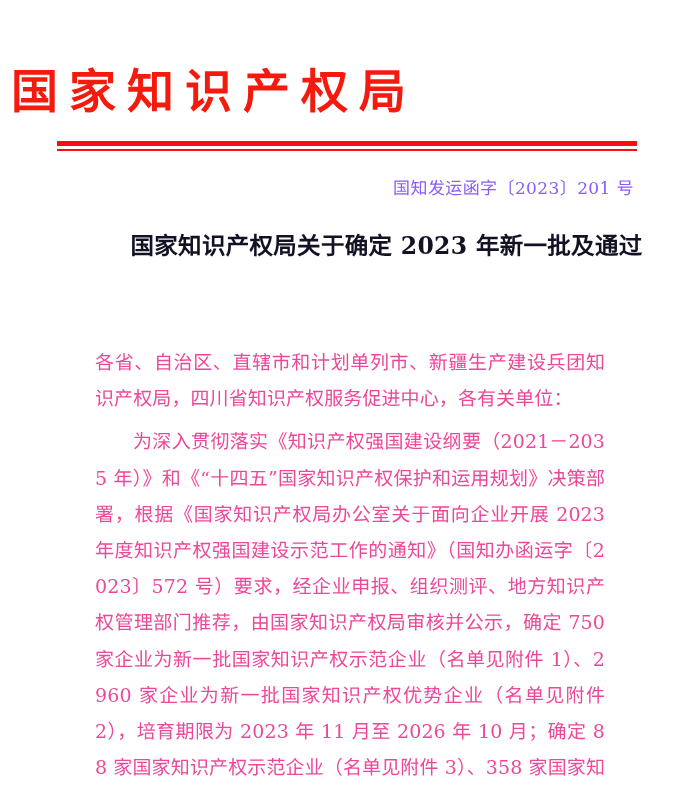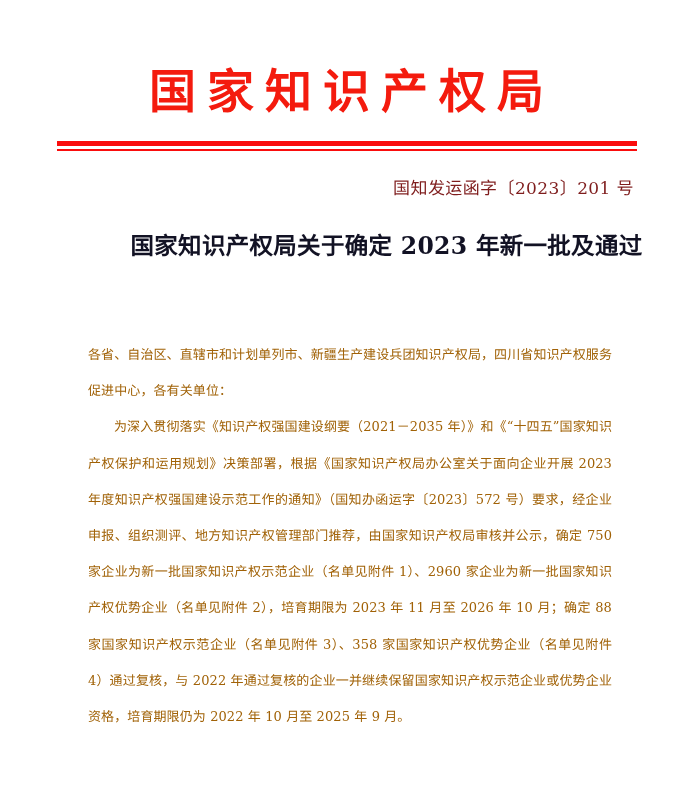--- a/index.html
+++ b/index.html
@@ -23,21 +23,21 @@
     height: 786px;
     box-sizing: border-box;
   }
 
   
   .masthead {
     position: absolute;
     top: 68px;
     left: 0;
     width: 693px;
-    text-align: center;
+    text-align: left;
   }
 
   .masthead-title {
     font-family: "DejaVu Serif", "Liberation Serif", serif;
     font-weight: bold;
     font-size: 47px;
     line-height: 1.0;
     letter-spacing: 11px;
     text-indent: 11px;
     color: #f41b0e;
@@ -69,21 +69,21 @@
 
   
   .doc-number {
     position: absolute;
     top: 174px;
     left: 0;
     width: 634px;
     text-align: right;
     font-size: 17px;
     letter-spacing: 0.4px;
-    color: #7f1d1d;
+    color: #8b5cf6;
     white-space: nowrap;
   }
 
   
   .doc-title {
     position: absolute;
     top: 228px;
     left: 0;
     width: 693px;
     text-align: center;
@@ -99,25 +99,25 @@
   }
 
   
   .body-text {
     position: absolute;
     top: 337px;
     left: 88px;
     width: 524px;
   }
   .body-text p {
-    margin: 0;
-    font-size: 13px;
+    margin: 7px;
+    font-size: 19px;
     line-height: 36.2px;
     letter-spacing: 0.1px;
-    color: #a16207;
+    color: #ec4899;
     text-align: justify;
     text-justify: inter-character;
     word-break: break-all;
   }
   .body-text p.indent {
     text-indent: 2em;
   }
 </style>
 </head>
 <body>

